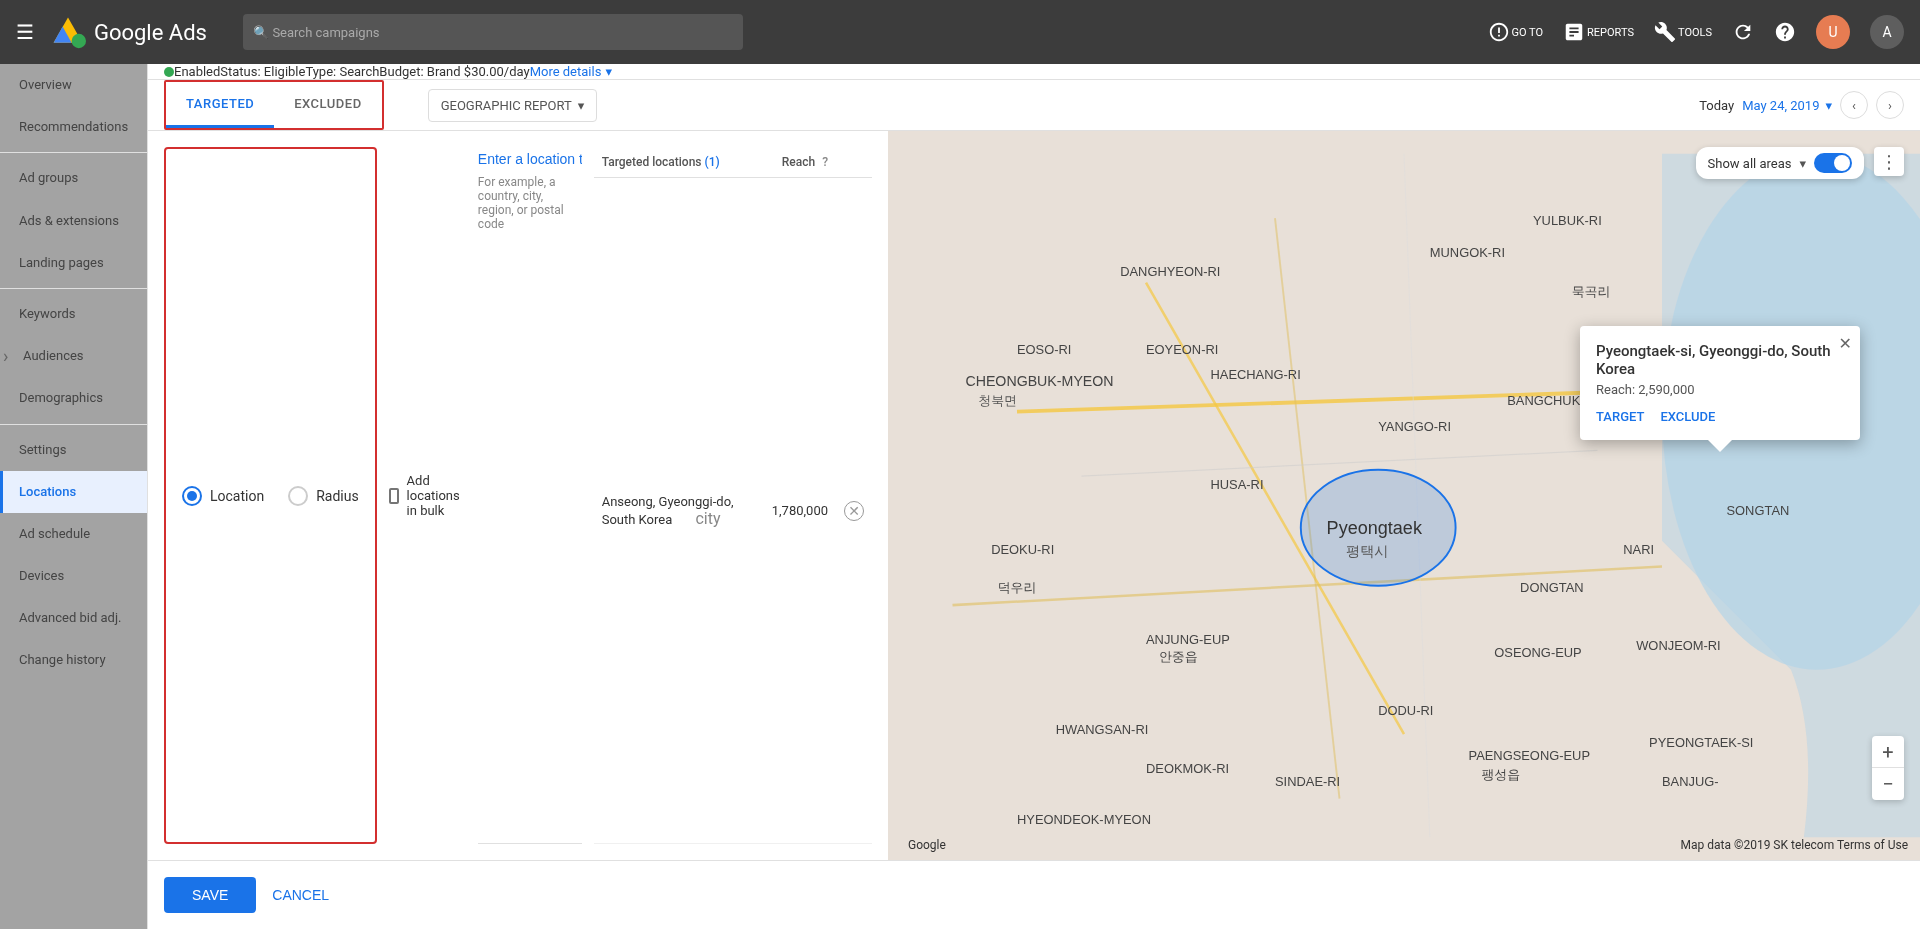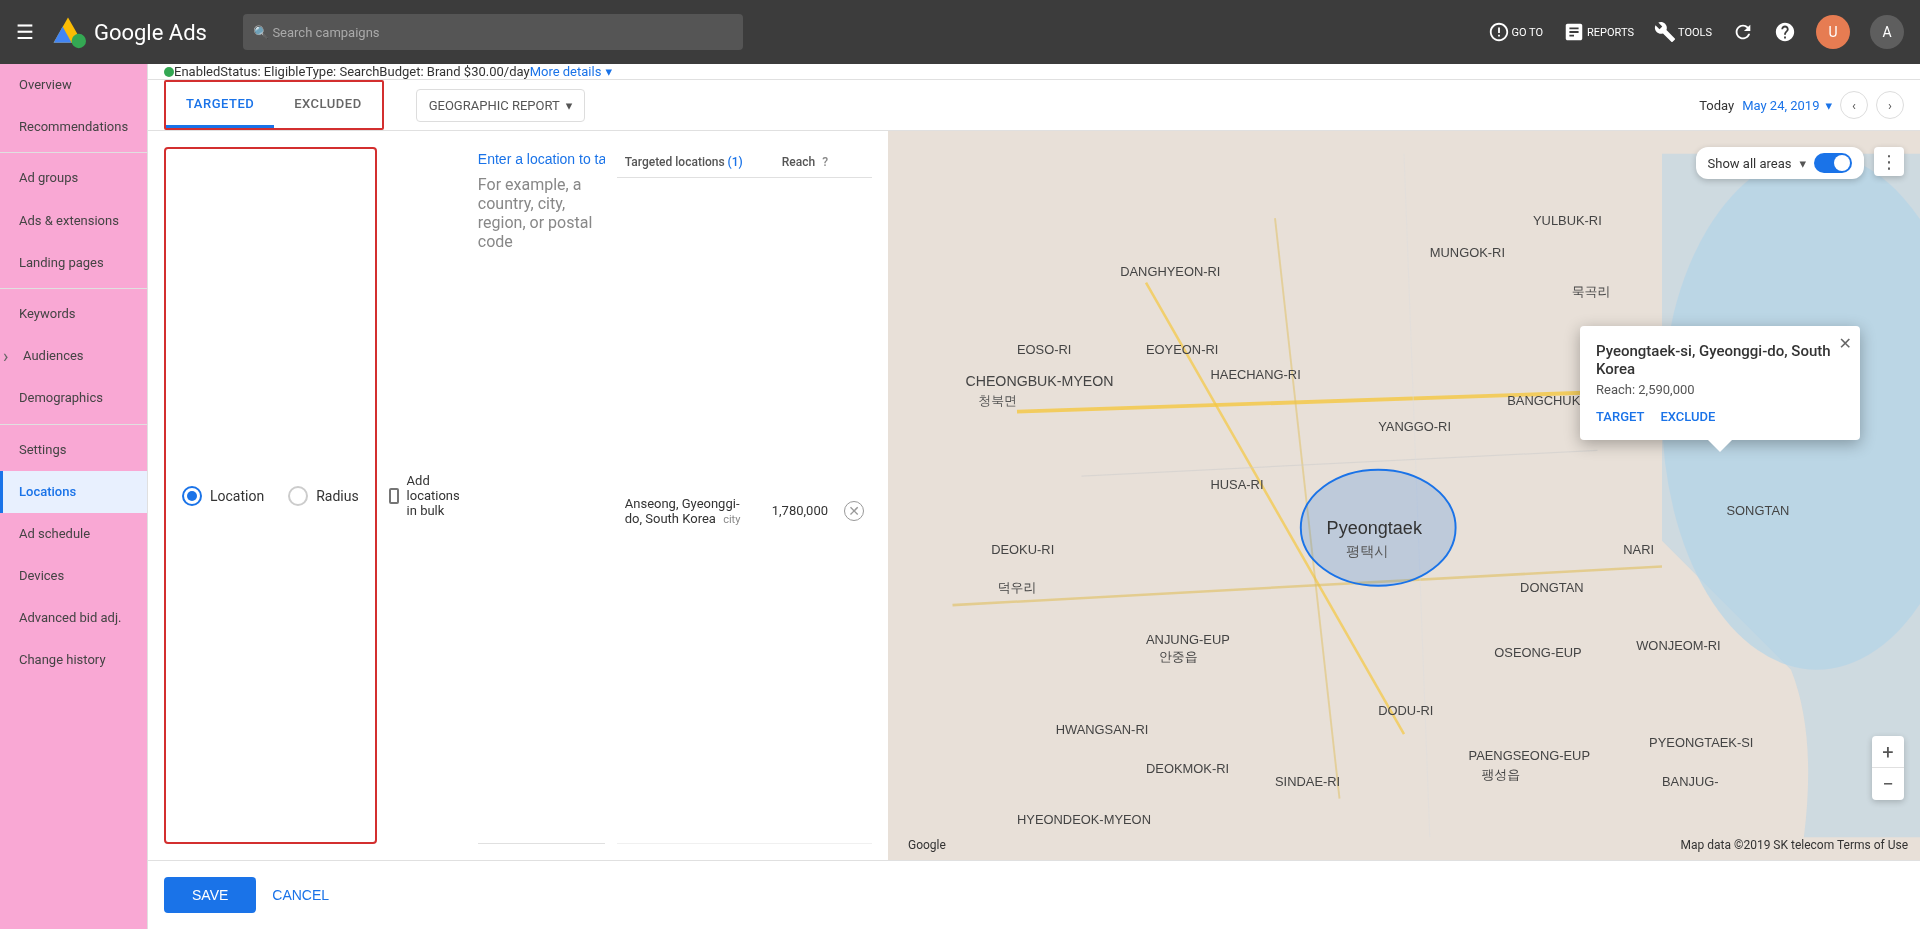--- a/index.html
+++ b/index.html
@@ -16,21 +16,21 @@
     .top-nav-search { flex: 1; max-width: 500px; background: #555; border-radius: 4px; height: 36px; display: flex; align-items: center; padding: 0 10px; color: #aaa; font-size: 14px; margin-left: 20px; }
     .top-nav-right { margin-left: auto; display: flex; align-items: center; gap: 20px; }
     .top-nav-icon-btn { display: flex; align-items: center; color: #fff; font-size: 11px; cursor: pointer; gap: 2px; }
     .top-nav-icon-btn svg { width: 22px; height: 22px; fill: #fff; }
     .top-nav-avatar { width: 34px; height: 34px; border-radius: 50%; background: #e67c52; display: flex; align-items: center; justify-content: center; color: #fff; font-size: 14px; cursor: pointer; }
 
     
     .main-layout { display: flex; height: calc(929px - 64px); }
 
     
-    .sidebar { width: 148px; background: #f9a8d4; border-right: 1px solid #e0e0e0; display: flex; flex-direction: column; overflow-y: auto; flex-shrink: 0; }
+    .sidebar { width: 148px; background: #a3a3a3; border-right: 1px solid #e0e0e0; display: flex; flex-direction: column; overflow-y: auto; flex-shrink: 0; }
     .sidebar-item { padding: 12px 16px; cursor: pointer; color: #444; font-size: 13px; line-height: 1.4; border-left: 3px solid transparent; }
     .sidebar-item.active { color: #1a73e8; border-left: 3px solid #1a73e8; background: #e8f0fe; font-weight: 500; }
     .sidebar-divider { height: 1px; background: #e0e0e0; margin: 4px 0; }
     .sidebar-item-audiences { position: relative; }
     .sidebar-item-audiences::before { content: '›'; position: absolute; left: 0; top: 50%; transform: translateY(-50%); font-size: 18px; color: #666; }
 
     
     .content-area { flex: 1; background: #fff; display: flex; flex-direction: column; overflow: hidden; }
 
     
@@ -62,27 +62,27 @@
     .radio-circle.selected::after { content: ''; width: 10px; height: 10px; border-radius: 50%; background: #1a73e8; }
 
     
     .checkbox-row { display: flex; align-items: center; gap: 8px; font-size: 13px; cursor: pointer; }
     .checkbox-box { width: 16px; height: 16px; border: 2px solid #757575; border-radius: 2px; }
 
     
     .location-input-container { border-bottom: 1px solid #e0e0e0; padding-bottom: 4px; }
     .location-input { width: 100%; border: none; outline: none; font-size: 14px; color: #1a73e8; padding: 4px 0; background: transparent; }
     .location-input::placeholder { color: #1a73e8; }
-    .input-hint { font-size: 16px; color: #888; margin-top: 4px; }
+    .input-hint { font-size: 12px; color: #888; margin-top: 4px; }
 
     
     .locations-table { width: 100%; border-collapse: collapse; }
     .locations-table th { text-align: left; padding: 8px 8px; font-size: 12px; color: #555; font-weight: 500; border-bottom: 1px solid #e0e0e0; }
     .locations-table td { padding: 8px 8px; font-size: 13px; border-bottom: 1px solid #f0f0f0; }
-    .location-tag { font-size: 11px; color: #888; margin-left: 4px; }
+    .location-tag { font-size: 16px; color: #888; margin-left: 20px; }
     .reach-value { color: #333; text-align: right; }
     .remove-btn { width: 20px; height: 20px; border-radius: 50%; border: 1px solid #999; color: #999; display: flex; align-items: center; justify-content: center; cursor: pointer; font-size: 14px; margin: auto; }
     .targeted-count { color: #1a73e8; }
 
     
     .bottom-actions { display: flex; align-items: center; gap: 16px; padding: 16px; border-top: 1px solid #e0e0e0; flex-shrink: 0; background: #fff; }
     .save-btn { background: #1a73e8; color: #fff; border: none; border-radius: 4px; padding: 10px 28px; font-size: 14px; font-weight: 500; cursor: pointer; }
     .cancel-btn { color: #1a73e8; background: none; border: none; font-size: 14px; font-weight: 500; cursor: pointer; text-transform: uppercase; }
 
     
@@ -221,21 +221,21 @@
       <span class="status-text">Status: Eligible</span>
       <span class="status-text">Type: Search</span>
       <span class="status-text">Budget: Brand $30.00/day</span>
       <span class="more-details-link">
         <span>More details</span>
         <span>▾</span>
       </span>
     </div>
 
     <div class="tabs-row">
-      <div style="display:flex;align-items:center;gap:16px;">
+      <div style="display:flex;align-items:center;gap:28px;">
         <div class="tabs-container">
           <div class="tab-btn active">
             <span>TARGETED</span>
           </div>
           <div class="tab-btn">
             <span>EXCLUDED</span>
           </div>
         </div>
         <div class="geo-report-btn">
           <span>GEOGRAPHIC REPORT</span>

